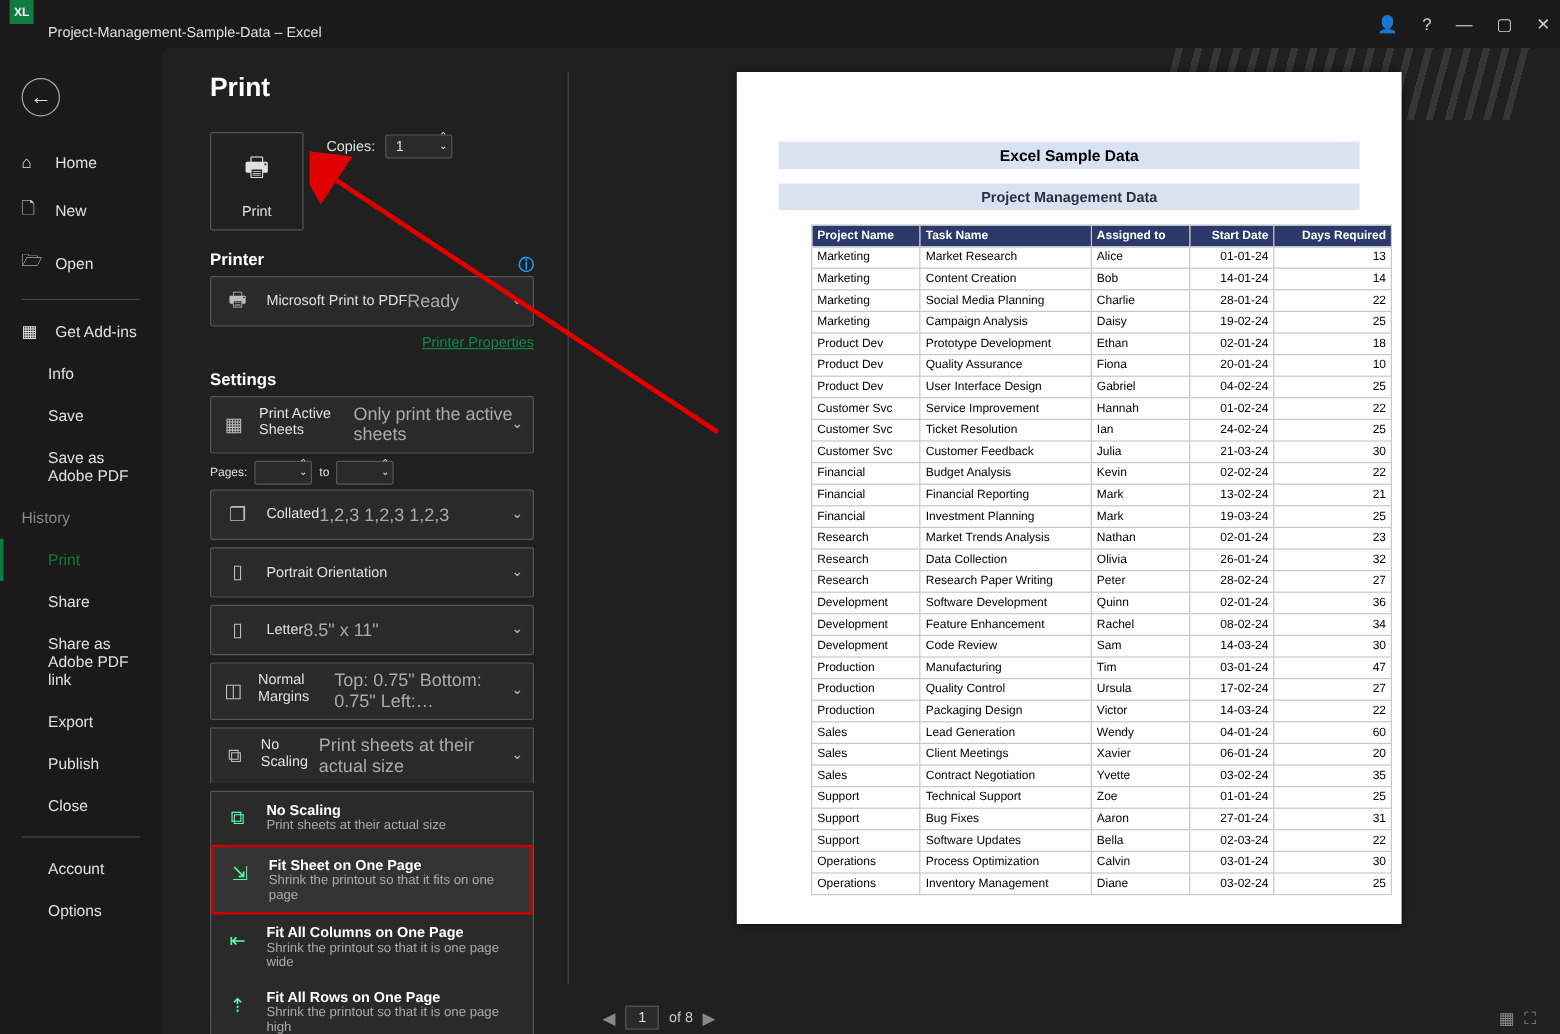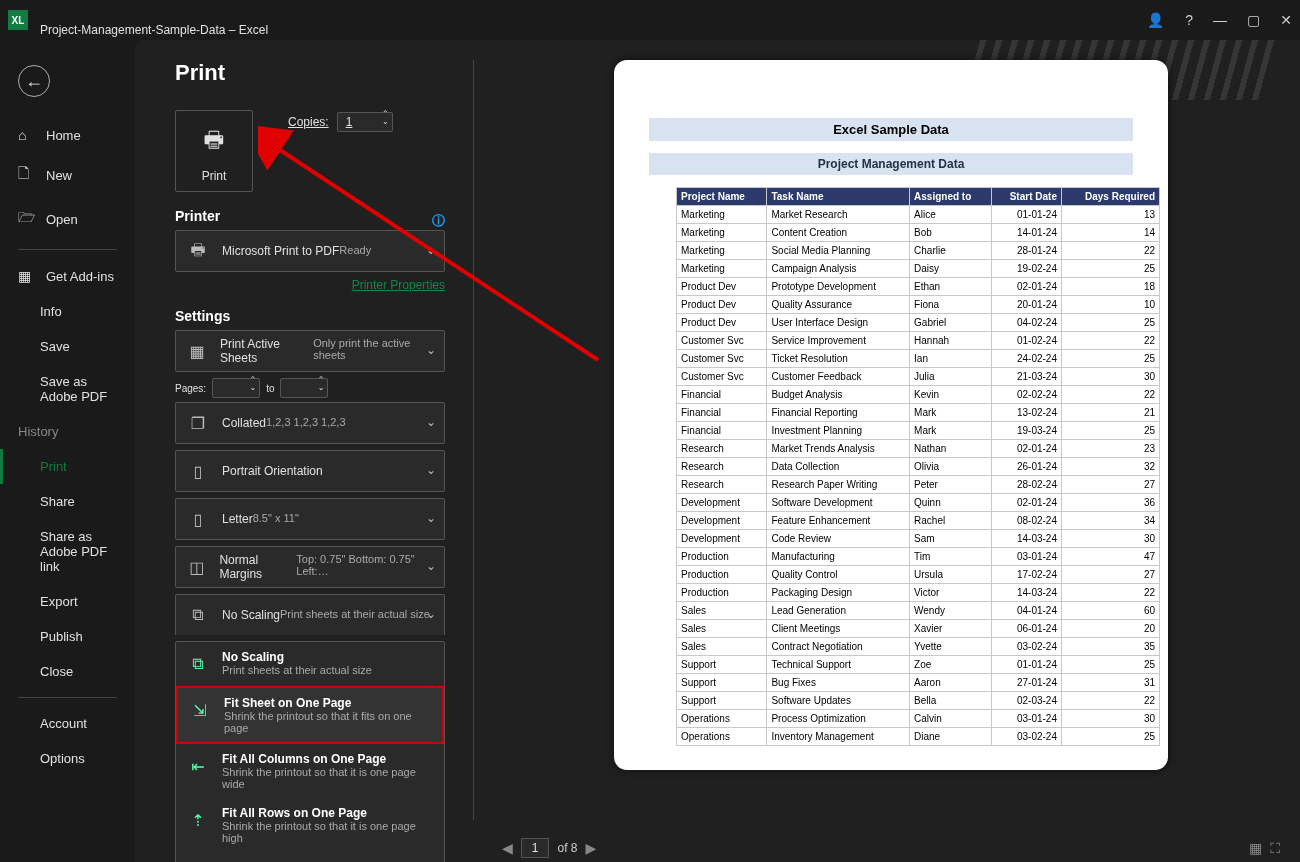--- a/index.html
+++ b/index.html
@@ -9,21 +9,20 @@
   color: #e0e0e0;
   width: 1300px;
   height: 862px;
   overflow: hidden;
   position: relative;
 }
 .titlebar {
   height: 40px;
   background: #1a1a1a;
   display: flex;
-  align-items: center;
   padding: 0 8px;
   position: relative;
 }
 .app-icon {
   width: 20px; height: 20px;
   background: #107c41;
   display: flex; align-items: center; justify-content: center;
   font-size: 10px; font-weight: bold; color: white;
   margin-right: 12px;
 }
@@ -66,37 +65,37 @@
 }
 .left-panel { width: 270px; }
 .page-title { font-size: 22px; font-weight: 600; margin-bottom: 24px; color:#fff;}
 .print-card {
   border:1px solid #555; border-radius:2px;
   width:78px; display:flex; flex-direction:column; align-items:center;
   padding:12px 0 8px; cursor:pointer;
 }
 .print-card .picon { font-size:22px; }
 .print-card .plabel { font-size:12px; margin-top:8px;}
-.copies-row { display:flex; align-items:center; position:absolute; top:112px; left:288px;text-decoration:underline;}
+.copies-row { display:flex; align-items:center; position:absolute; top:112px; left:272px;}
 .copies-row label { font-size:12px; margin-right:8px;}
 .spinner {
   background:#2a2a2a; border:1px solid #555; border-radius:2px;
   padding:2px 18px 2px 8px; font-size:12px; position:relative; width:56px; height:20px;
 }
 .spinner::after { content:"⌃\A⌄"; white-space:pre; position:absolute; right:3px; top:-3px; font-size:8px; line-height:8px;}
 .section-title { font-size:14px; font-weight:600; margin:16px 0 6px; color:#fff;}
 .info-icon { float:right; color:#1a9fff; font-size:13px; margin-top:4px;}
 .dropdown {
   background:#2a2a2a; border:1px solid #555; border-radius:2px;
   padding:6px 8px; display:flex; align-items:center; gap:10px;
   cursor:pointer; position:relative; margin-bottom:6px;
 }
 .dropdown .dd-icon { width:28px; height:28px; display:flex; align-items:center; justify-content:center; font-size:16px; color:#bbb;}
 .dropdown .dd-text { display:flex; flex-direction:row; font-size:12px; }
-.dropdown .dd-text .line2 { color:#aaa; font-size:11px;}
+.dropdown .dd-text .line2 { color:#aaa; font-size:15px;}
 .dropdown::after { content:"⌄"; position:absolute; right:8px; top:50%; transform:translateY(-60%); color:#bbb; font-size:12px;}
 .link { color:#0f884a; font-size:12px; text-align:right; display:block; text-decoration:underline; margin-bottom:4px; cursor:pointer;}
 .pages-row { display:flex; align-items:center; gap:6px; margin:4px 0;}
 .pages-row label { font-size:10px;}
 .pages-row .spinner { width:48px; }
 .scaling-list {
   background:#2a2a2a; border:1px solid #555; border-radius:2px;
 }
 .scale-opt { display:flex; gap:10px; padding:8px; align-items:flex-start; cursor:pointer;}
 .scale-opt .sicon { width:28px; height:28px; display:flex; align-items:center;justify-content:center; font-size:16px; color:#5fa; flex-shrink:0;}
@@ -111,21 +110,20 @@
 .preview-area {
   flex:1; background:#202020; display:flex; flex-direction:column; padding-right:20px;
 }
 .preview-page {
   background:#fff; color:#000;
   width:554px; height:710px;
   margin:0 auto;
   padding:58px 35px 30px;
   font-size:10px;
   box-shadow:0 0 8px rgba(0,0,0,0.6);
-  border-radius:13px;
 }
 .pwrap{position:relative; flex:1;}
 .preview-title-band {
   background:#d9e2f0; text-align:center; font-weight:bold;
   padding:4px 0; font-size:13px; margin-bottom:12px;
 }
 .preview-sub-band {
   background:#d9e2f0; color:#234; text-align:center; font-weight:bold;
   padding:4px 0; font-size:12px; margin-bottom:12px;
 }

